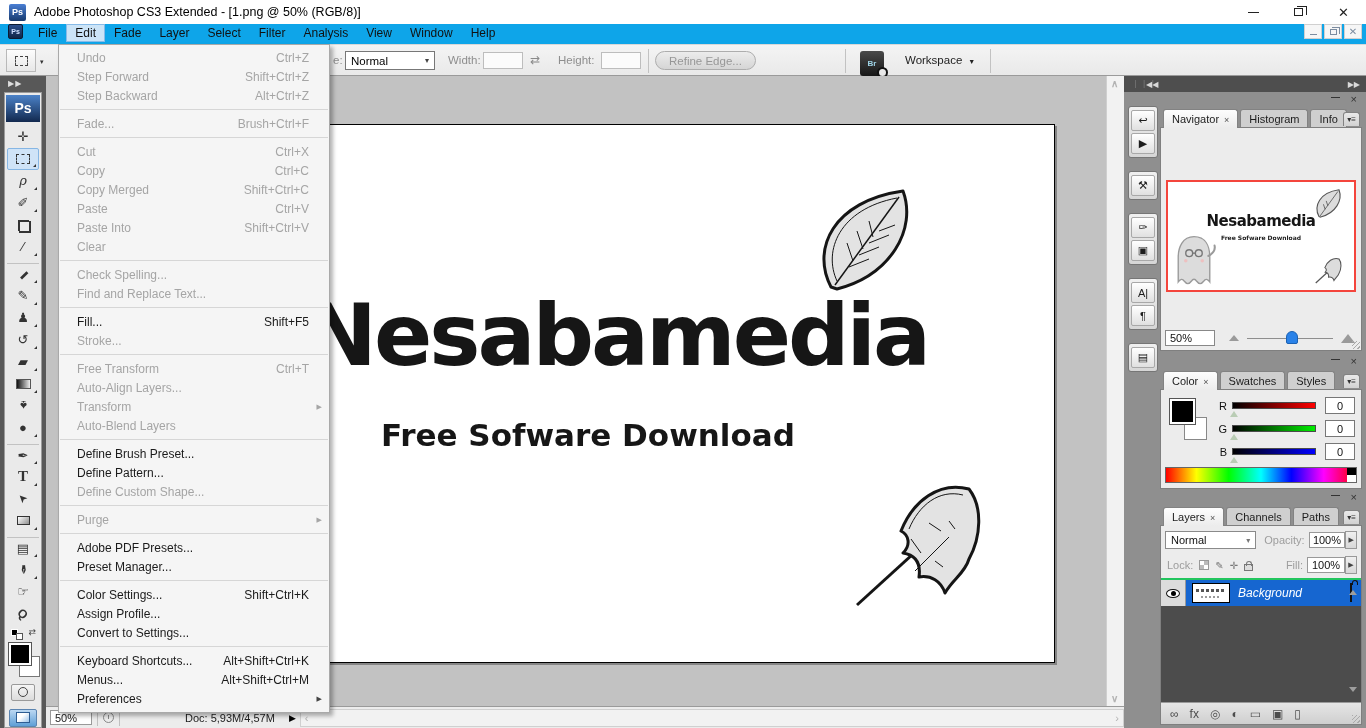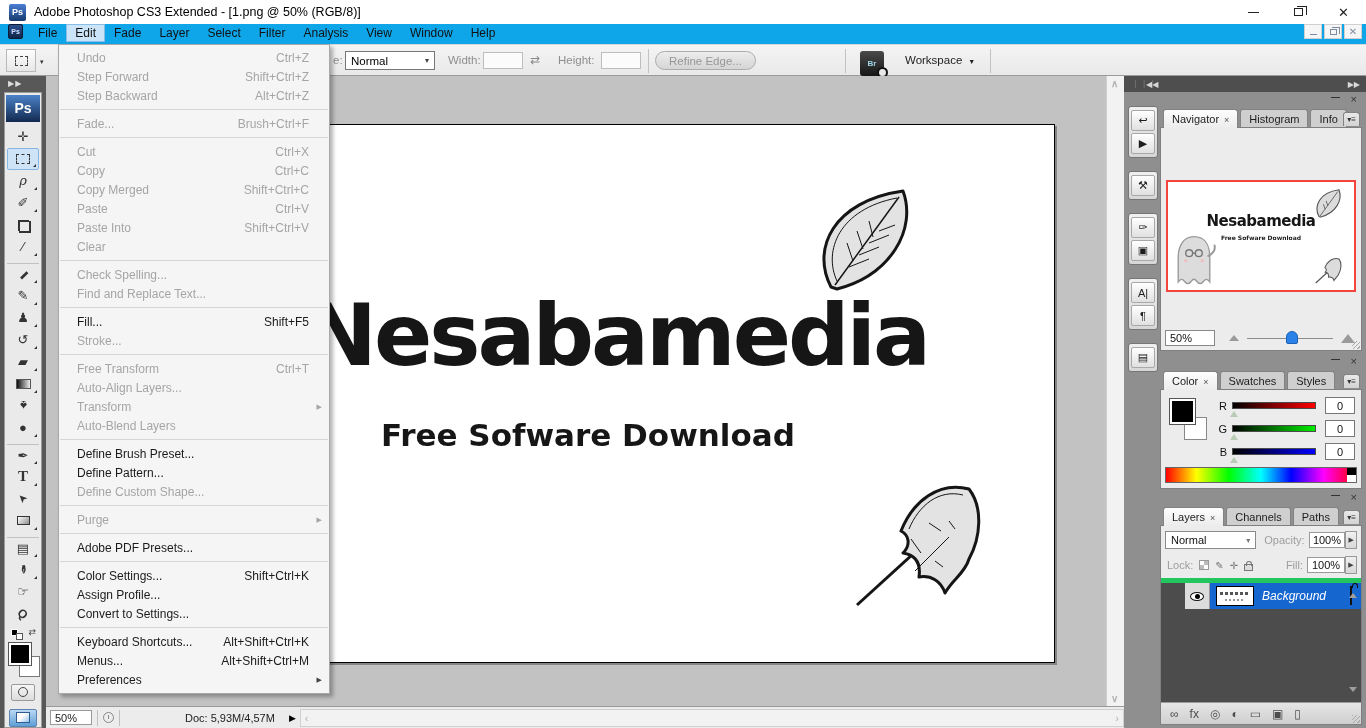--- a/index.html
+++ b/index.html
@@ -170,21 +170,21 @@
   .blendSel{width:94px;height:18px;background:#fff;border:1px solid #8a8a8a;display:flex;align-items:center;padding:0 5px;color:#111;}
   .blendSel .car{margin-left:auto;font-size:8px;color:#777;}
   .graylab{color:#9d9d9d;margin-left:8px;}
   .valbox{width:38px;height:16px;border:1px solid #999;background:#fff;display:flex;align-items:center;justify-content:center;margin-left:4px;color:#111;}
   .spin{width:12px;height:18px;border:1px solid #999;background:linear-gradient(#f0f0f0,#d8d8d8);font-size:7px;display:flex;align-items:center;justify-content:center;color:#444;}
   .lockRow{position:absolute;left:4px;top:29px;right:4px;height:20px;display:flex;align-items:center;font-size:11px;}
   .lk{margin-left:6px;color:#777;font-size:10px;}
   .checker{width:10px;height:10px;border:1px solid #999;background:conic-gradient(#bbb 25%,#fff 0 50%,#bbb 0 75%,#fff 0);}
   .cssLock{width:9px;height:7px;border:1px solid #777;position:relative;margin-top:4px;background:#ddd;}
   .cssLock::before{content:'';position:absolute;left:1px;top:-4px;width:4px;height:4px;border:1px solid #777;border-bottom:none;border-radius:3px 3px 0 0;}
-  .layerList{position:absolute;left:0;top:52px;right:0;bottom:22px;background:#4c4c4c;border-top:5px solid #22c55e;padding-left:24px;}
+  .layerList{position:absolute;left:0;top:52px;right:0;bottom:22px;background:#4c4c4c;border-top:2px solid #22c55e;}
   .layerRow{height:26px;background:#1666d0;display:flex;align-items:center;}
   .eyeCell{width:25px;height:100%;background:#dcdcdc;border-right:1px solid #9a9a9a;display:flex;align-items:center;justify-content:center;}
   .eye{width:14px;height:9px;border:1px solid #111;border-radius:50%;background:#fff;position:relative;}
   .eye::after{content:'';position:absolute;left:4px;top:1px;width:5px;height:5px;border-radius:50%;background:#000;}
   .lthumb{width:38px;height:20px;background:#fff;border:1px solid #000;margin:0 8px 0 6px;position:relative;}
   .lthumb::before{content:'';position:absolute;left:3px;top:5px;right:3px;height:3px;background:repeating-linear-gradient(to right,#555 0 3px,transparent 3px 5px);}
   .lthumb::after{content:'';position:absolute;left:8px;bottom:4px;right:8px;height:2px;background:repeating-linear-gradient(to right,#999 0 2px,transparent 2px 4px);}
   .lname{flex:1;color:#fff;font-style:italic;font-size:12px;}
   .rowLock{margin-right:9px;}
   .rowLock .cssLock{border-color:#111;background:#caa82e;}
@@ -485,20 +485,24 @@
       </div>
       <div class="msep"></div>
       <div class="mi dis">
         <span class="ml">Purge</span>
         <span class="ms"></span>
         <span class="marr">▶</span>
       </div>
       <div class="msep"></div>
       <div class="mi">
         <span class="ml">Adobe PDF Presets...</span>
+        <span class="ms"></span>
+      </div>
+      <div class="mi">
+        <span class="ml">Preset Manager...</span>
         <span class="ms"></span>
       </div>
       <div class="msep"></div>
       <div class="mi">
         <span class="ml">Color Settings...</span>
         <span class="ms">Shift+Ctrl+K</span>
       </div>
       <div class="mi">
         <span class="ml">Assign Profile...</span>
         <span class="ms"></span>

